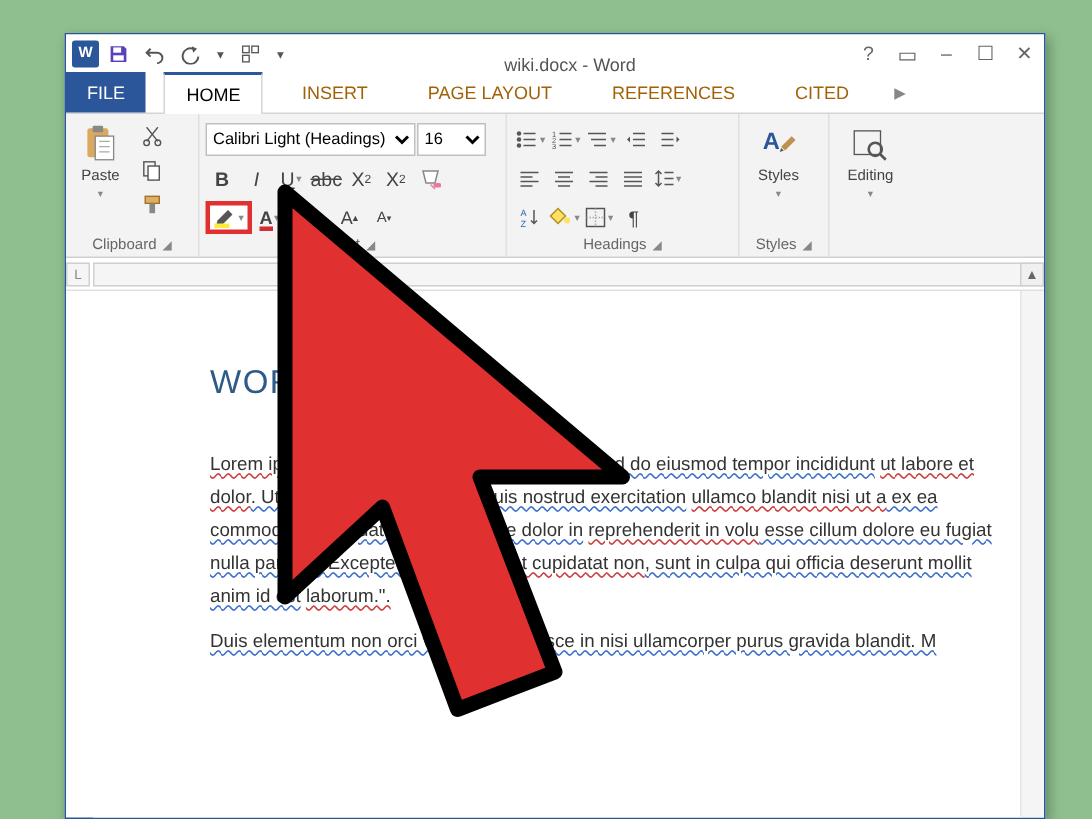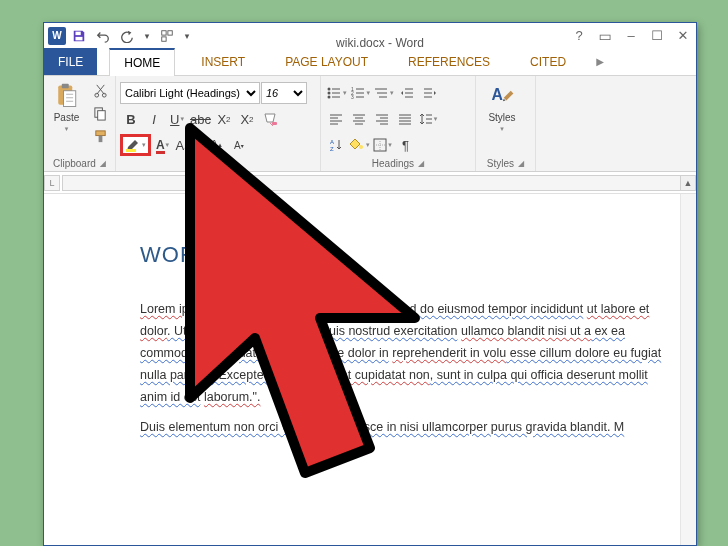--- a/index.html
+++ b/index.html
@@ -16,33 +16,33 @@
 .tabs { height:28px; background:#fff; display:flex; align-items:stretch; border-bottom:1px solid #d4d4d4;gap:12px; }
 .tab { padding:0 14px; display:flex; align-items:center; font-size:12px; color:#a16207; cursor:pointer; }
 .tab.file { background:#2b579a; color:#fff; font-weight:normal; }
 .tab.active { background:#fff; color:#000000; border-top:2px solid #2b579a; border-left:1px solid #d4d4d4; border-right:1px solid #d4d4d4; margin-bottom:-1px; }
 .tab-nav { width:16px; display:flex; align-items:center; justify-content:center; color:#888; font-size:10px; cursor:pointer; }
 .ribbon { height:96px; background:#f3f3f3; border-bottom:1px solid #d0d0d0; display:flex; }
 .group { border-right:1px solid #e0e0e0; display:flex; flex-direction:column; padding:2px 4px 0; }
 .group-body { flex:1; display:flex; }
 .group-label { height:16px; font-size:10px; color:#666; text-align:left; display:flex; align-items:center; justify-content:center; gap:4px; }
 .group-label .launcher { font-size:8px; color:#888; cursor:pointer; }
-.clipboard { width:72px; }
+.clipboard { width:89px; }
 .paste-col { display:flex; flex-direction:column; align-items:center; width:38px; padding-top:4px; cursor:pointer; }
 .paste-col svg { width:28px; height:28px; }
 .paste-col span { font-size:10px; color:#444; margin-top:2px; }
 .clip-side { display:flex; flex-direction:column; gap:3px; padding-top:2px; padding-left:4px; }
 .small-btn { width:22px; height:20px; display:flex; align-items:center; justify-content:center; cursor:pointer; color:#555; }
 .small-btn svg { width:15px; height:15px; }
 .font { width:205px; }
 .font-body { flex-direction:column; gap:2px; padding-top:2px; }
 .font-row { display:flex; align-items:flex-end; gap:1px; height:24px; }
 select { border:1px solid #c0c0c0; background:#fff; font-size:11px; height:22px; }
 .font-name { width:140px; }
-.font-size { width:46px;font-style:italic; }
+.font-size { width:46px; }
 .fmt-btn { min-width:22px; height:22px; display:flex; align-items:center; justify-content:center; cursor:pointer; color:#444; font-size:13px; border:1px solid transparent; }
 .fmt-btn .drop { font-size:7px; margin-left:1px; color:#888; }
 .highlighted { border:3px solid #e03030 !important; background:#fff; position:relative; }
 .para { width:155px; }
 .para-body { flex-direction:column; gap:2px; padding-top:2px; }
 .large-group { display:flex; flex-direction:column; align-items:center; padding:4px 8px 0; cursor:pointer; }
 .large-group svg { width:28px; height:28px; }
 .large-group span { font-size:10px; color:#444; margin-top:2px; }
 .ruler-area { height:22px; background:#fff; border-bottom:1px solid #e0e0e0; position:relative; }
 .ruler { position:absolute; left:18px; right:0; top:3px; height:16px; background:#f5f5f5; border:1px solid #d0d0d0; }
@@ -324,20 +324,31 @@
           <span style="font-size:7px;color:#888;">▾</span>
         </div>
       </div>
       <div class="group-label">
           <span>Styles</span>
           <span class="launcher">◢</span>
         </div>
     </div>
 
     <div class="group" style="width:56px;border-right:none;">
+      <div class="group-body">
+        <div class="large-group">
+          <svg viewBox="0 0 32 32">
+              <rect x="4" y="6" width="20" height="18" fill="none" stroke="#555"></rect>
+              <circle cx="20" cy="20" r="5" fill="none" stroke="#555" stroke-width="2"></circle>
+              <path d="M24 24l4 4" stroke="#555" stroke-width="2"></path>
+            </svg>
+          <span>Editing</span>
+          <span style="font-size:7px;color:#888;">▾</span>
+        </div>
+      </div>
       <div class="group-label"></div>
     </div>
 
     <div class="collapse-ribbon">^</div>
   </div>
 
   <div class="ruler-area">
     <div class="ruler-corner">L</div>
     <div class="ruler"></div>
     <div class="scroll-up">▲</div>

